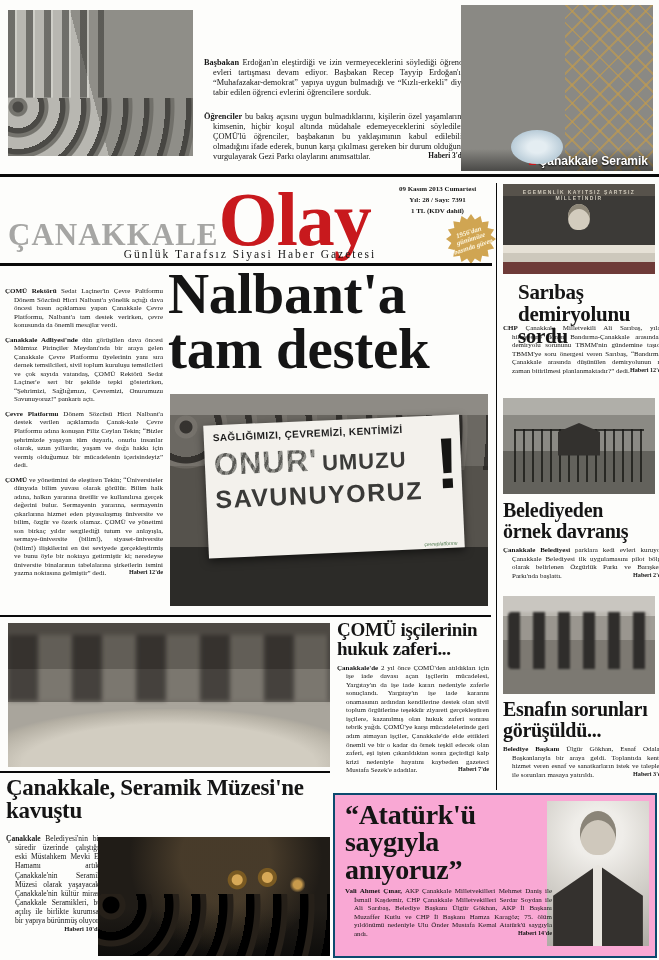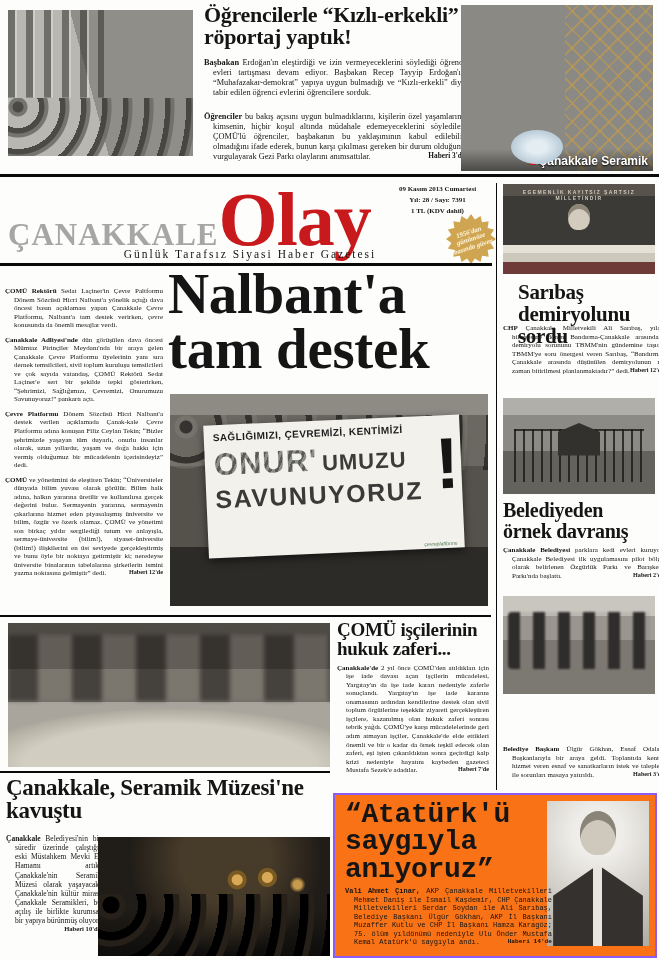--- a/index.html
+++ b/index.html
@@ -106,24 +106,20 @@
   .bang{position:absolute;right:2px;top:12px;font-size:72px;font-weight:900;color:#151513;line-height:1;}
   .bn-logo{position:absolute;right:7px;bottom:2px;font-size:5px;color:#4e7a4e;font-style:italic;}
 </style>
 </head>
 <body>
 
 <div class="page">
 
   <div class="ph ph-a abs" style="left:8px;top:10px;width:185px;height:146px;"></div>
 
-  <div class="abs headline" style="left:204px;top:4px;width:260px;font-size:22px;">
-    <span>Öğrencilerle “Kızlı-erkekli”</span>
-    <span>röportaj yaptık!</span>
-  </div>
   <p class="abs bodytxt hang" style="left:204px;top:58px;width:252px;font-size:8.3px;">
     <span class="lead">Başbakan</span><span> Erdoğan'ın eleştirdiği ve izin vermeyeceklerini söylediği öğrenci evleri tartışması devam ediyor. Başbakan Recep Tayyip Erdoğan'ın “Muhafazakar-demokrat” yapıya uygun bulmadığı ve “Kızlı-erkekli” diye tabir edilen öğrenci evlerini öğrencilere sorduk.</span>
   </p>
   <p class="abs bodytxt hang" style="left:204px;top:112px;width:252px;font-size:8.3px;">
     <span class="lead">Öğrenciler</span><span> bu bakış açısını uygun bulmadıklarını, kişilerin özel yaşamlarına kimsenin, hiçbir koşul altında müdahale edemeyeceklerini söylediler. ÇOMÜ'lü öğrenciler, başbakanın bu yaklaşımının kabul edilebilir olmadığını ifade ederek, bunun karşı çıkılması gereken bir durum olduğunu vurgulayarak Gezi Parkı olaylarını anımsattılar.</span>
     <span class="ref">Haberi 3'de</span>
   </p>
 
   <div class="ph ph-b abs" style="left:461px;top:5px;width:192px;height:166px;">
     <div class="caption-bar"></div>
@@ -196,21 +192,21 @@
   <div class="abs headline" style="left:6px;top:776px;width:324px;font-size:23px;line-height:1.02;">
     <span>Çanakkale, Seramik Müzesi'ne</span>
     <span>kavuştu</span>
   </div>
   <p class="abs bodytxt hang" style="left:6px;top:834px;width:86px;font-size:7.5px;">
     <span class="lead">Çanakkale</span><span> Belediyesi'nin bir süredir üzerinde çalıştığı, eski Müstahkem Mevki Er Hamamı artık, Çanakkale'nin Seramik Müzesi olarak yaşayacak. Çanakkale'nin kültür mirası Çanakkale Seramikleri, bu açılış ile birlikte kurumsal bir yapıya bürünmüş oluyor.</span>
     <span class="ref">Haberi 10'da</span>
   </p>
   <div class="ph ph-g abs" style="left:98px;top:837px;width:232px;height:119px;"></div>
 
-  <div class="abs" style="left:333px;top:793px;width:320px;height:161px;border:2px solid #8b5cf6;background:#f97316;font-family:Liberation Mono, monospace;">
+  <div class="abs" style="left:333px;top:793px;width:320px;height:161px;border:2px solid #0c4a6e;background:#f9a8d4;">
     <div class="headline" style="position:absolute;left:10px;top:6px;width:200px;font-size:28px;line-height:.98;">
       <span>“Atatürk'ü</span>
       <span>saygıyla</span>
       <span>anıyoruz”</span>
     </div>
     <div class="ph ph-h" style="right:6px;top:6px;width:102px;height:145px;"></div>
     <p class="bodytxt hang" style="position:absolute;left:10px;top:92px;width:198px;margin:0;">
       <span class="lead">Vali Ahmet Çınar,</span><span> AKP Çanakkale Milletvekilleri Mehmet Daniş ile İsmail Kaşdemir, CHP Çanakkale Milletvekilleri Serdar Soydan ile Ali Sarıbaş, Belediye Başkanı Ülgür Gökhan, AKP İl Başkanı Muzaffer Kutlu ve CHP İl Başkanı Hamza Karagöz; 75. ölüm yıldönümü nedeniyle Ulu Önder Mustafa Kemal Atatürk'ü saygıyla andı.</span>
       <span class="ref">Haberi 14'de</span>
     </p>
@@ -232,18 +228,22 @@
   <div class="abs headline" style="left:503px;top:500px;width:154px;font-size:20px;line-height:1.05;">
     <span>Belediyeden</span>
     <span>örnek davranış</span>
   </div>
   <p class="abs bodytxt hang" style="left:503px;top:546px;width:152px;">
     <span class="lead">Çanakkale Belediyesi</span><span> parklara kedi evleri kuruyor. Çanakkale Belediyesi ilk uygulamasını pilot bölge olarak belirlenen Özgürlük Parkı ve Barışkent Parkı'nda başlattı.</span>
     <span class="ref">Haberi 2'de</span>
   </p>
 
   <div class="ph ph-e abs" style="left:503px;top:596px;width:152px;height:98px;"></div>
+  <div class="abs headline" style="left:503px;top:699px;width:154px;font-size:20px;line-height:1.05;">
+    <span>Esnafın sorunları</span>
+    <span>görüşüldü...</span>
+  </div>
   <p class="abs bodytxt hang" style="left:503px;top:745px;width:152px;">
     <span class="lead">Belediye Başkanı</span><span> Ülgür Gökhan, Esnaf Odaları Başkanlarıyla bir araya geldi. Toplantıda kentte hizmet veren esnaf ve sanatkarların istek ve talepleri ile sorunları masaya yatırıldı.</span>
     <span class="ref">Haberi 3'de</span>
   </p>
 
 </div>
 
 </body></html>

